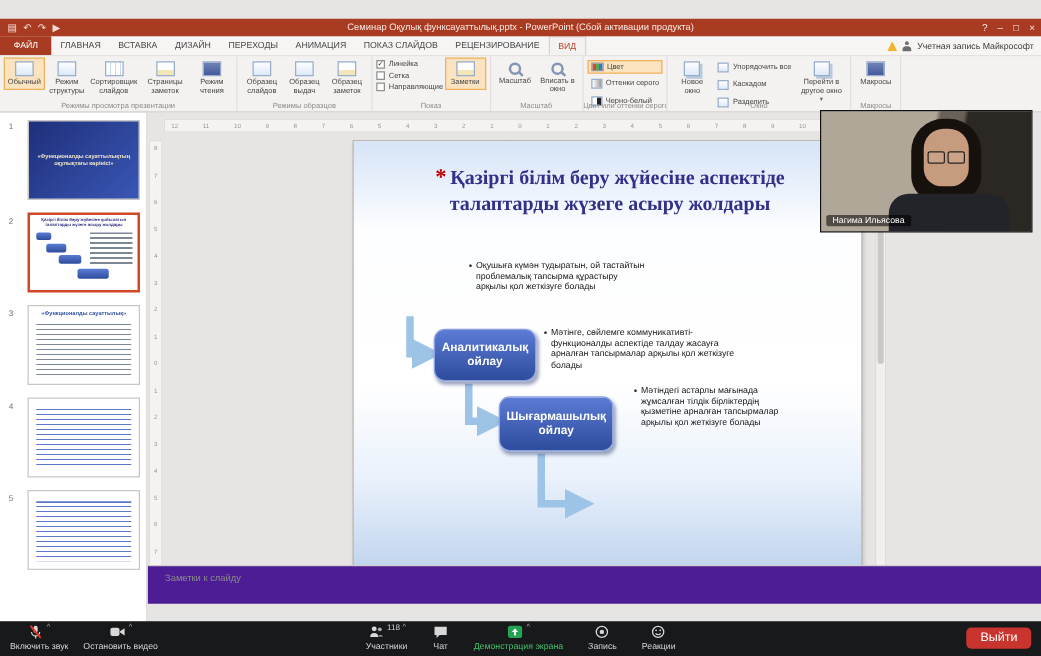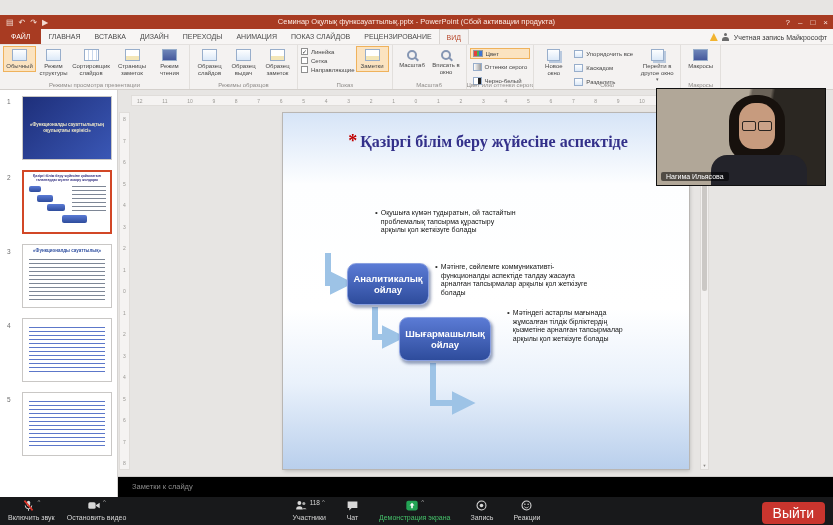--- a/index.html
+++ b/index.html
@@ -78,21 +78,21 @@
 
   .slide { position:absolute; left:283px; top:113px; width:406px; height:356px; background:linear-gradient(180deg,#D6E4F7 0%,#FDFEFF 20%,#FFFFFF 55%,#E9F1FB 76%,#B9CFEC 100%); box-shadow:0 0 0 1px #B9B6B3, 1px 2px 4px rgba(0,0,0,.2); z-index:2; }
   .slide-title { position:absolute; left:14px; right:10px; top:18px; text-align:center; font-family:"Liberation Serif", serif; font-weight:bold; font-size:16px; line-height:21px; color:#33308A; }
   .slide-title .star { color:#C00000; font-size:18px; margin-right:3px; }
   .arrows { position:absolute; left:0; top:0; width:406px; height:356px; }
   .sbox { position:absolute; background:linear-gradient(180deg,#5B7BD5,#2E4C9C); border:1px solid #8AA0E0; border-radius:9px; color:#fff; font-weight:bold; display:flex; align-items:center; justify-content:center; text-align:center; box-shadow:1.5px 2.5px 3px rgba(40,60,110,.45); padding:2px; }
   .sbullet { position:absolute; display:flex; gap:3px; font-size:7px; line-height:8.5px; color:#141414; }
   .sbullet .bm { color:#333; font-size:8px; line-height:8px; flex:none; }
 
   
-  .notes-pane { position:absolute; left:118px; top:476px; width:715px; height:21px; background:#000000; border-top:1px solid #CFCDCB; z-index:3; }
+  .notes-pane { position:absolute; left:118px; top:452px; width:715px; height:31px; background:#4c1d95; border-top:1px solid #CFCDCB; z-index:3; }
   .notes-ph { position:absolute; left:14px; top:0; line-height:20px; font-size:7.5px; color:#8A8A8A; }
 
   
   .webcam { position:absolute; left:656px; top:88px; width:170px; height:98px; background:linear-gradient(100deg,#B1A798 0 50%,#6A6258 52% 62%,#2B2722 64% 100%); border:1px solid #101010; z-index:60; overflow:hidden; }
   .wc-hair { position:absolute; left:72px; top:6px; width:56px; height:66px; background:#17110D; border-radius:26px 26px 20px 20px; }
   .wc-face { position:absolute; left:82px; top:14px; width:36px; height:46px; background:#C79B7E; border-radius:16px 16px 14px 14px; }
   .wc-glasses { position:absolute; left:85px; top:32px; width:30px; height:9px; }
   .wc-glasses::before, .wc-glasses::after { content:""; position:absolute; top:0; width:12px; height:8px; border:1px solid #2A2420; border-radius:2px; background:rgba(255,255,255,.08); }
   .wc-glasses::before { left:0; } .wc-glasses::after { right:0; }
   .wc-body { position:absolute; left:54px; bottom:-4px; width:96px; height:34px; background:#23232A; border-radius:16px 16px 0 0; }
@@ -101,21 +101,21 @@
   
   .zoom-toolbar { position:absolute; left:0; top:497px; width:833px; height:28px; background:#18191B; z-index:70; }
   .zt-left { position:absolute; left:8px; top:2px; display:flex; gap:12px; }
   .zt-center { position:absolute; left:50%; top:2px; transform:translateX(-50%); display:flex; gap:20px; }
   .ztbtn { display:flex; flex-direction:column; align-items:center; gap:1px; cursor:default; }
   .zt-iconrow { display:flex; align-items:flex-start; gap:2px; height:14px; }
   .zt-label { font-size:7px; color:#D4D4D4; white-space:nowrap; }
   .zt-label.green { color:#45C06A; }
   .zt-caret { font-size:6px; color:#A9A9A9; line-height:6px; }
   .zt-count { font-size:6.5px; color:#D4D4D4; line-height:8px; }
-  .leave-btn { position:absolute; right:8px; top:5px; background:#C9352E; color:#fff; font-size:14px; padding:3px 11px; border-radius:4px; cursor:default; }
+  .leave-btn { position:absolute; right:8px; top:5px; background:#C9352E; color:#fff; font-size:10px; padding:3px 11px; border-radius:4px; cursor:default; }
 </style>
 </head>
 <body>
 
 <div class="screen">
 
 
   <div class="titlebar">
     <div class="qat">
       <span>▤</span>
@@ -364,20 +364,21 @@
 
   <div class="scrollbar">
     <div class="sb-arr" style="top:1px;">▲</div>
     <div class="sb-thumb"></div>
     <div class="sb-arr" style="bottom:1px;">▼</div>
   </div>
 
   <div class="slide">
     <div class="slide-title">
       <span class="star">*</span><span>Қазіргі білім беру жүйесіне аспектіде</span><br>
+      <span>талаптарды жүзеге асыру жолдары</span>
     </div>
 
     <svg class="arrows" viewBox="0 0 406 356">
       <defs>
         <marker id="ah" markerWidth="4" markerHeight="4" refX="2.4" refY="2" orient="auto">
           <path d="M0,0 L4,2 L0,4 Z" fill="#9DC3E6"></path>
         </marker>
       </defs>
       <path d="M45,140 L45,170 L61,170" fill="none" stroke="#9DC3E6" stroke-width="6" marker-end="url(#ah)"></path>
       <path d="M92,194 L92,224 L113,224" fill="none" stroke="#9DC3E6" stroke-width="6" marker-end="url(#ah)"></path>

